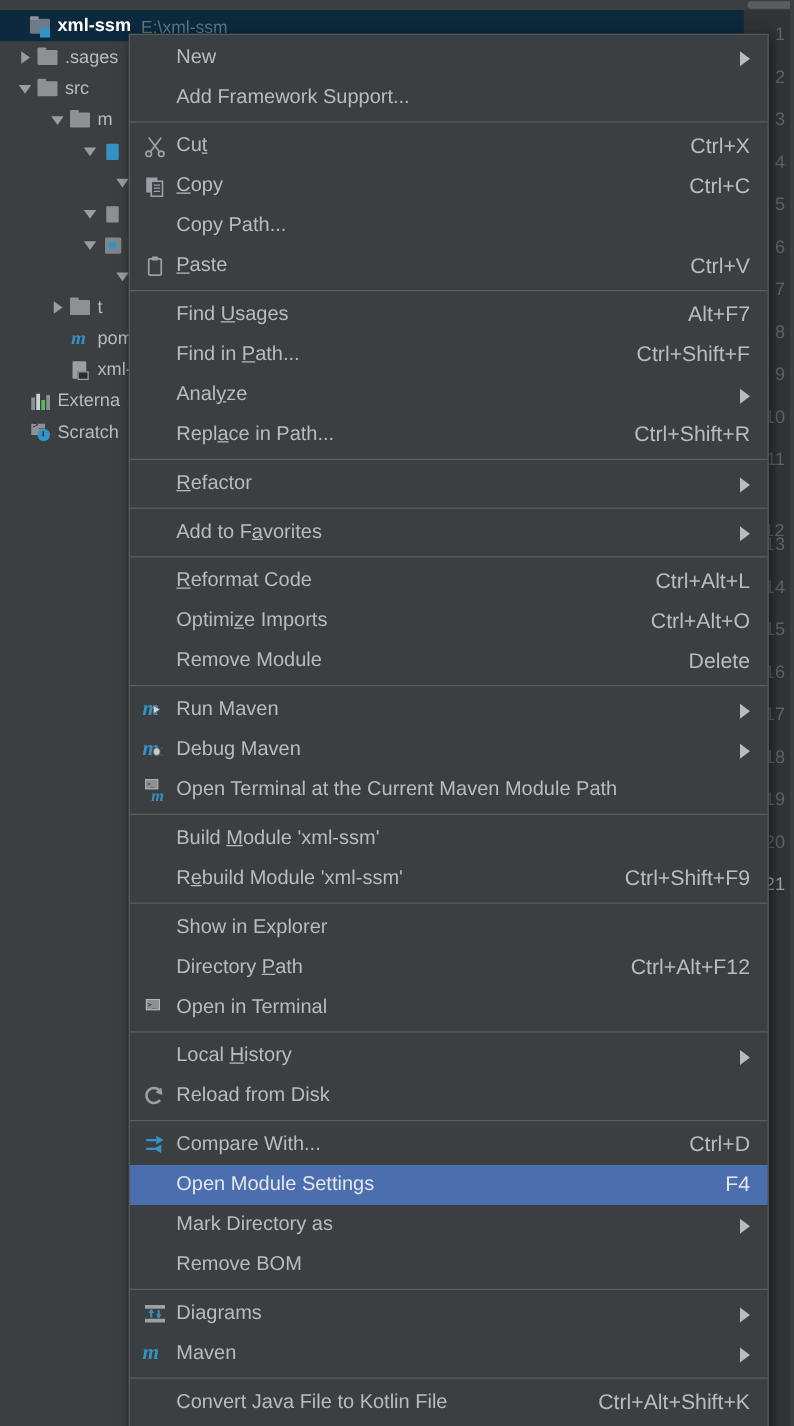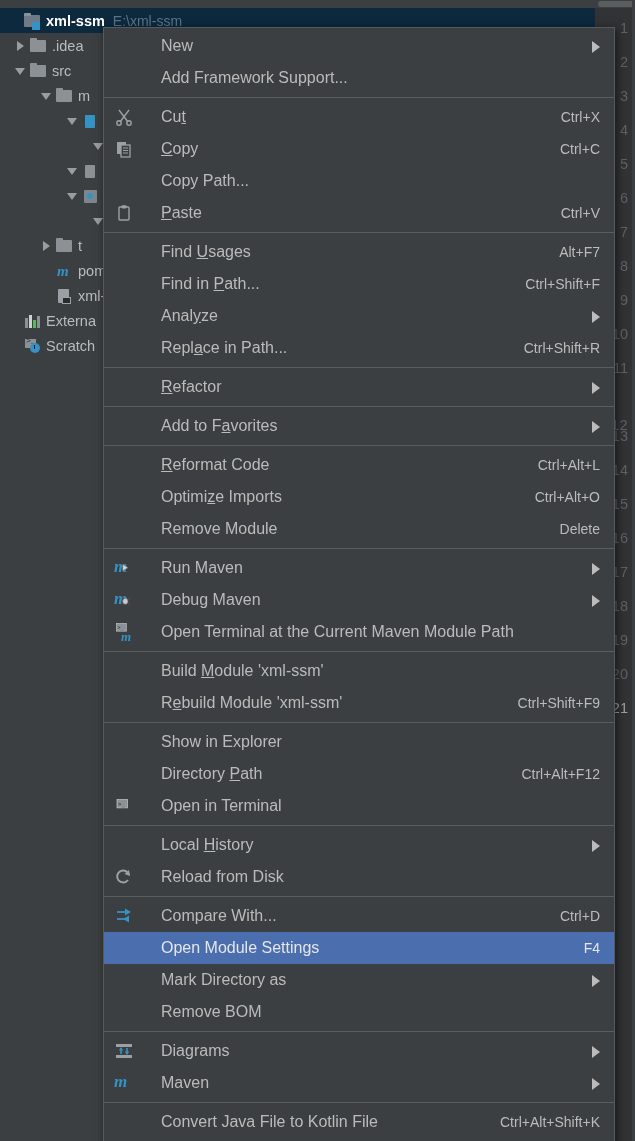--- a/index.html
+++ b/index.html
@@ -255,21 +255,20 @@
     padding: 2px 0 2px 0;
   }
   .mi {
     position: relative;
     height: 32px;
     display: flex;
     align-items: center;
     font-size: 16px;
     color: #bbbbbb;
     box-sizing: border-box;
-    gap: 20px;
   }
   .mi.selected { background: #4b6eaf; }
   .mi.selected .mi-label,
   .mi.selected .mi-accel { color: #e4e6e8; }
   .mi-icon {
     width: 28px;
     flex: 0 0 auto;
     margin-left: 9px;
     height: 18px;
     position: relative;
@@ -277,21 +276,21 @@
   .mi-label {
     flex: 1 1 auto;
     color: #bbbbbb;
     white-space: nowrap;
     overflow: hidden;
   }
   .mi-label .u { text-decoration: underline; }
   .mi-accel {
     flex: 0 0 auto;
     color: #bbbbbb;
-    font-size: 14px;
+    font-size: 17px;
     margin-right: 14px;
     white-space: nowrap;
   }
   .mi-sub {
     flex: 0 0 auto;
     margin-right: 14px;
     width: 8px;
     height: 12px;
     position: relative;
   }
@@ -336,21 +335,21 @@
           <span class="badge"></span>
         </span>
         <span class="tree-label">xml-ssm</span>
         <span class="tree-path">E:\xml-ssm</span>
       </div>
       <div class="tree-row" style="top: 25px; padding-left: 14px;">
         <span class="tree-arrow right"></span>
         <span class="tree-icon">
           <span class="ic-folder"></span>
         </span>
-        <span class="tree-label">.idea</span>
+        <span class="tree-label">.sages</span>
       </div>
       <div class="tree-row" style="top: 50px; padding-left: 14px;">
         <span class="tree-arrow down"></span>
         <span class="tree-icon">
           <span class="ic-folder"></span>
         </span>
         <span class="tree-label">src</span>
       </div>
       <div class="tree-row" style="top: 75px; padding-left: 40px;">
         <span class="tree-arrow down"></span>

